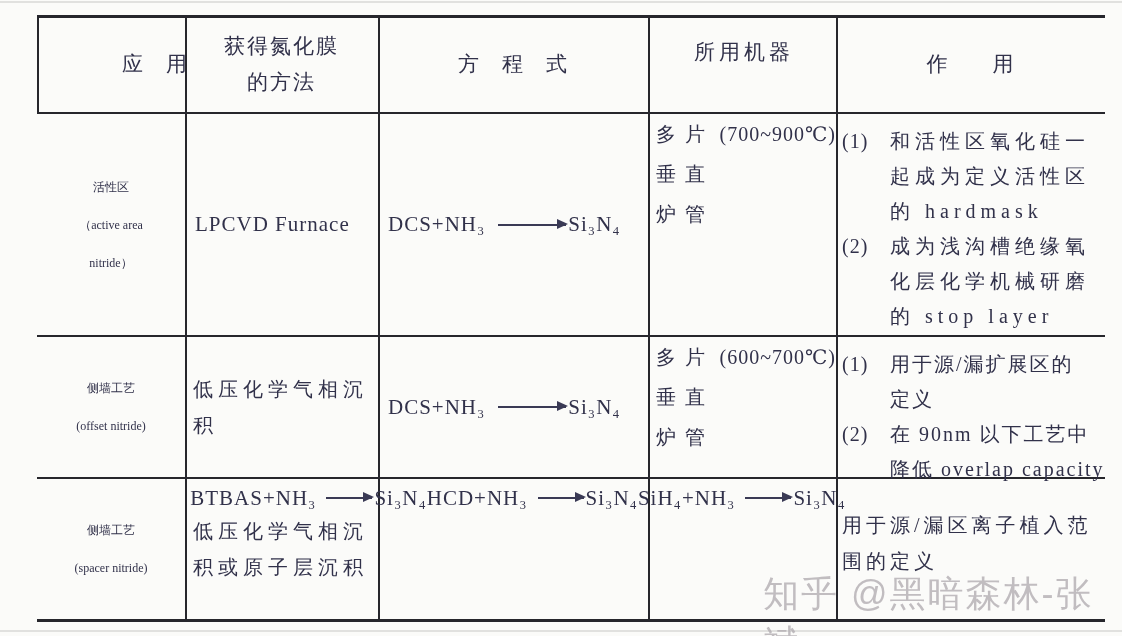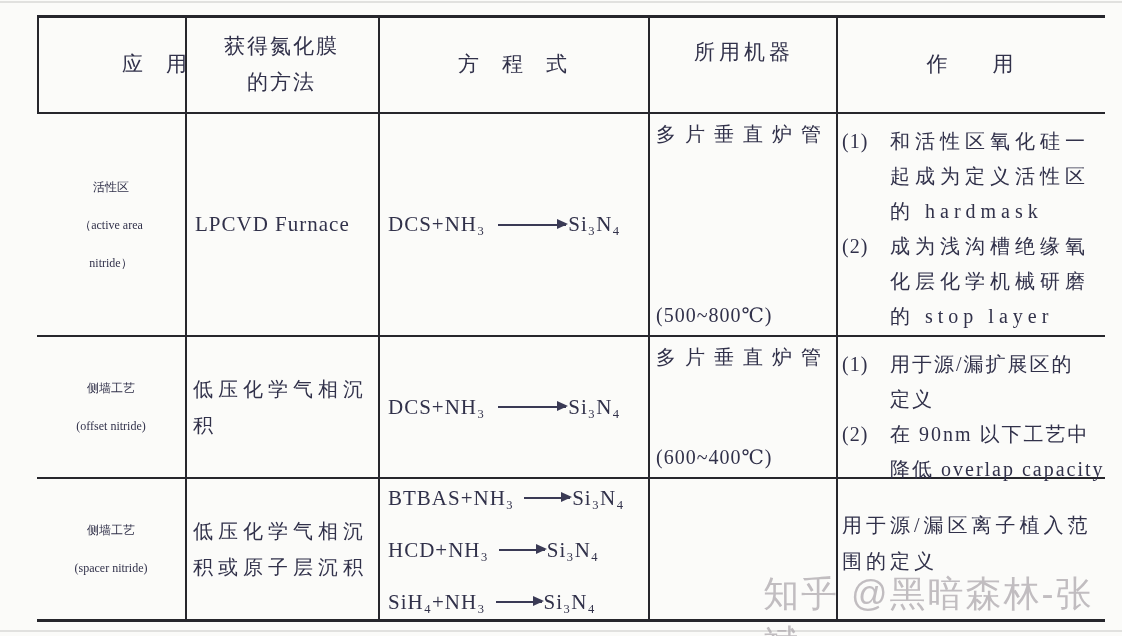--- a/index.html
+++ b/index.html
@@ -8,21 +8,21 @@
     background:#fbfbf9; overflow:hidden;
     font-family:"Liberation Serif","DejaVu Serif","DejaVu Sans",serif;
     color:#31314a;
   }
   .artifact{position:absolute;left:0;width:1122px;height:2px;background:#e1e1df;}
   .hline{position:absolute;background:#26262c;}
   .vline{position:absolute;background:#26262c;width:2px;}
   .cell{position:absolute;display:flex;box-sizing:border-box;}
   .center{align-items:center;justify-content:center;text-align:center;}
   .vcenter{align-items:center;}
-  .col{flex-direction:column;justify-content:space-between;align-items:flex-start;}
+  .col{flex-direction:row;justify-content:center;align-items:flex-start;}
   .pre{white-space:pre;}
   .head{font-size:21px;letter-spacing:1px;}
   .head-method{line-height:36px;letter-spacing:2px;}
   .head-machine{letter-spacing:4px;text-indent:4px;}
   .app{font-size:12px;line-height:38px;}
   .method{font-size:20px;line-height:36px;letter-spacing:5px;padding-left:8px;}
   .method-latin{font-size:21px;letter-spacing:1px;padding-left:10px;}
   .eqcell{padding-left:10px;}
   .eqline{display:flex;align-items:center;height:36px;font-size:21px;letter-spacing:1px;}
   .arrow{position:relative;display:inline-block;width:68px;height:2px;background:#3a3a55;margin:0 2px 0 13px;flex:none;}
@@ -79,21 +79,21 @@
   <div class="cell vcenter method-latin" style="left:185px;top:114px;width:193px;height:221px;">LPCVD Furnace</div>
   <div class="cell vcenter eqcell" style="left:378px;top:114px;width:270px;height:221px;">
     <div class="eqline">
       <span>DCS+NH₃</span>
       <span class="arrow"></span>
       <span>Si₃N₄</span>
     </div>
   </div>
   <div class="cell col machine" style="left:648px;top:114px;width:188px;height:221px;">
     <span class="mname">多片垂直炉管</span>
-    <span class="mtemp">(500~800℃)</span>
+    <span class="mtemp">(700~900℃)</span>
   </div>
   <div class="cell func" style="left:836px;top:114px;width:272px;height:221px;">
     <div class="fitem">
       <span class="fmark">(1)</span>
       <span class="fbody1 pre">和活性区氧化硅一
 起成为定义活性区
 的 hardmask</span>
     </div>
     <div class="fitem">
       <span class="fmark">(2)</span>
@@ -109,21 +109,21 @@
 积</div>
   <div class="cell vcenter eqcell" style="left:378px;top:337px;width:270px;height:140px;">
     <div class="eqline">
       <span>DCS+NH₃</span>
       <span class="arrow"></span>
       <span>Si₃N₄</span>
     </div>
   </div>
   <div class="cell col machine" style="left:648px;top:337px;width:188px;height:140px;">
     <span class="mname">多片垂直炉管</span>
-    <span class="mtemp">(600~400℃)</span>
+    <span class="mtemp">(600~700℃)</span>
   </div>
   <div class="cell func" style="left:836px;top:337px;width:272px;height:140px;">
     <div class="fitem">
       <span class="fmark">(1)</span>
       <span class="fbody2 pre">用于源/漏扩展区的
 定义</span>
     </div>
     <div class="fitem">
       <span class="fmark">(2)</span>
       <span class="fbody2 pre">在 90nm 以下工艺中

